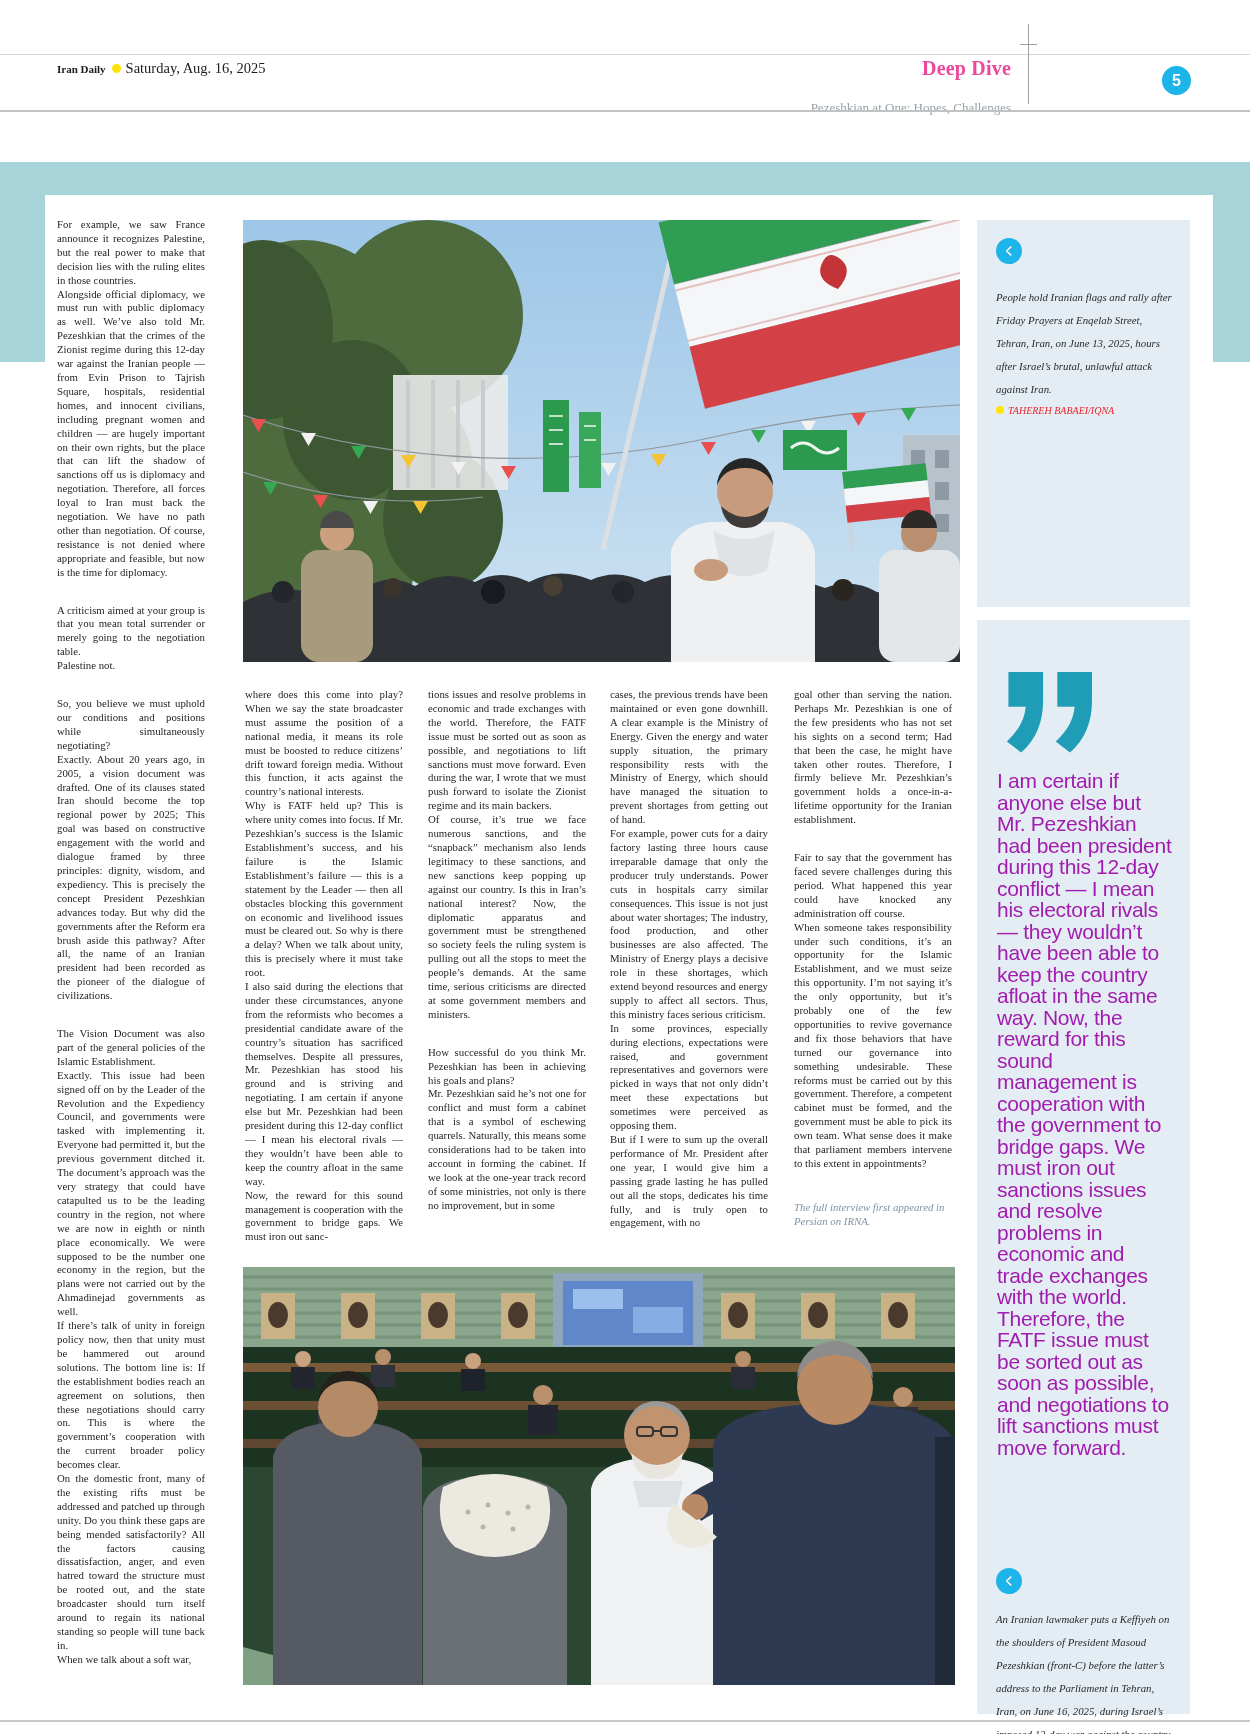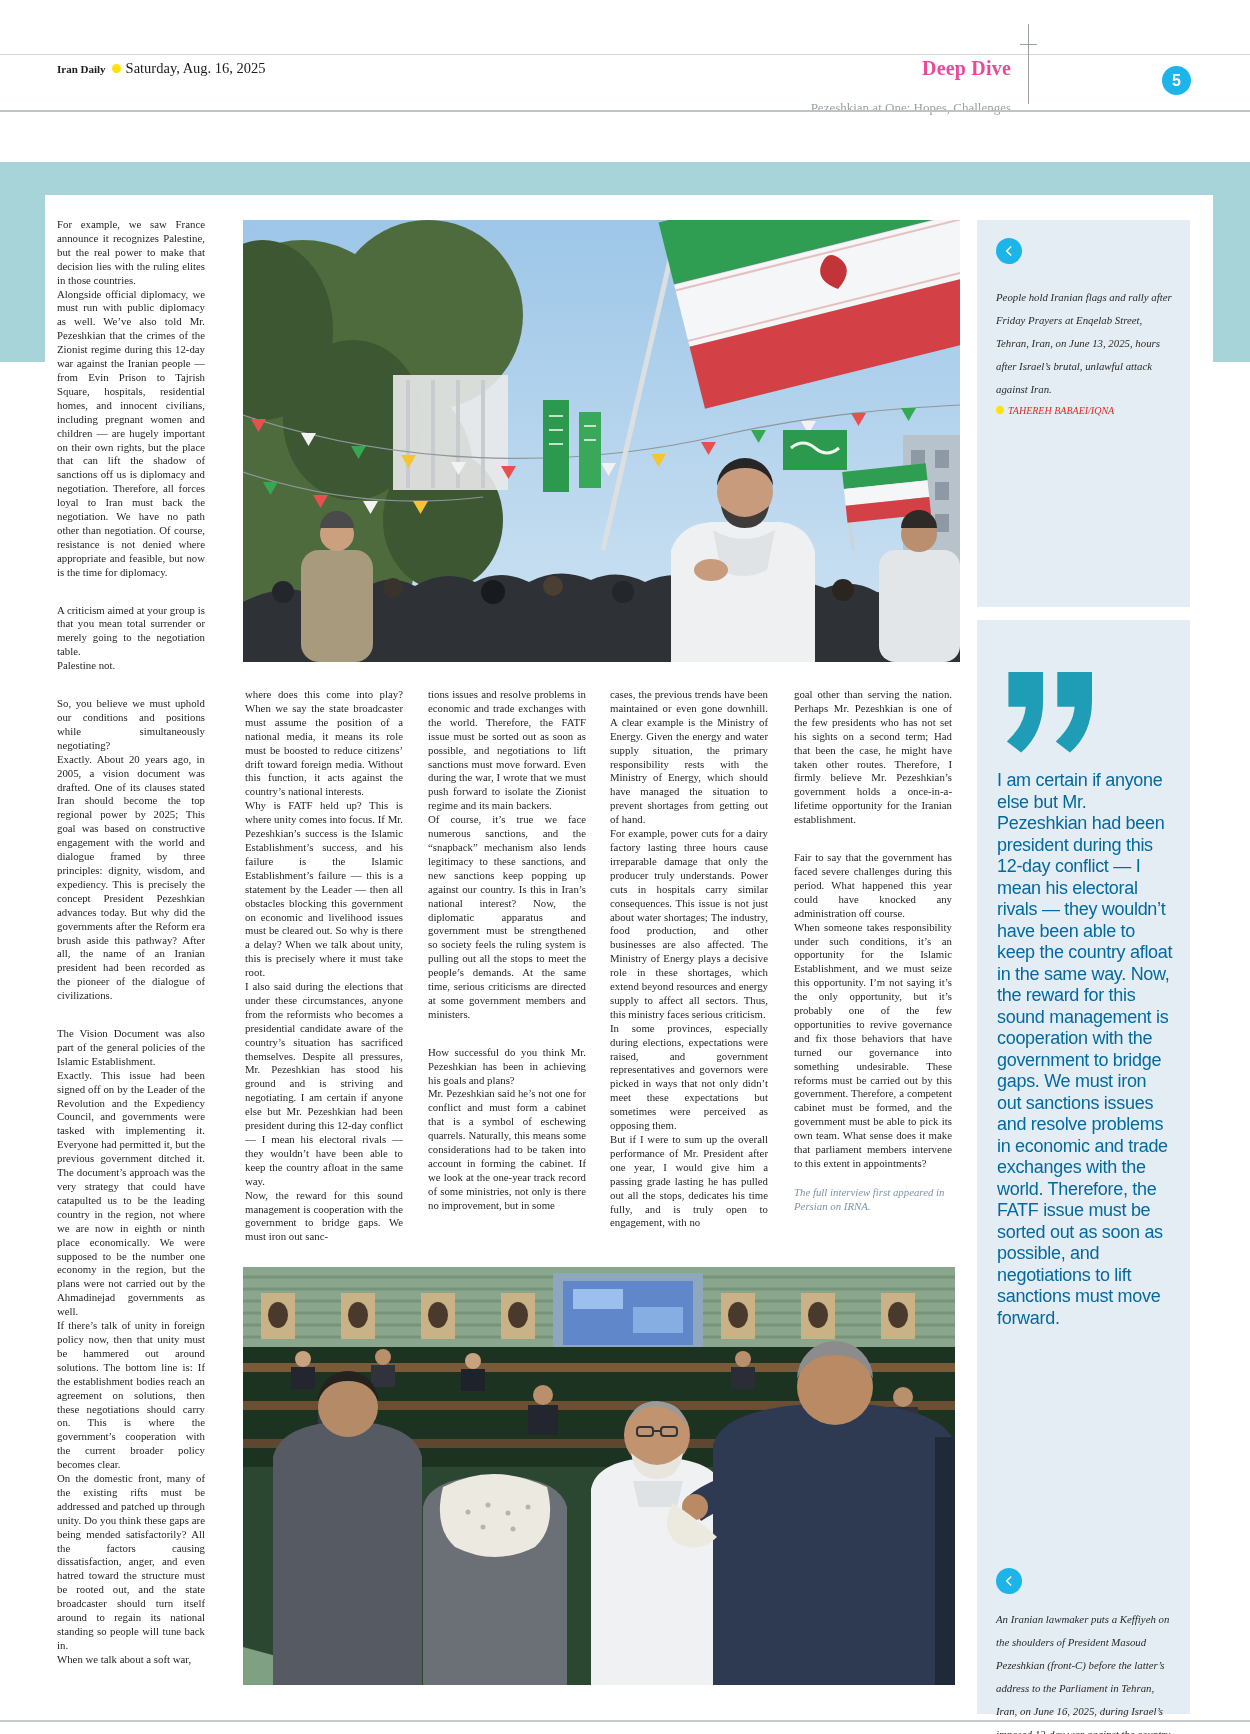--- a/index.html
+++ b/index.html
@@ -22,21 +22,21 @@
   .section-title{font-weight:700;font-size:20px;letter-spacing:.2px;color:#ec4899;}
   .section-sub{font-size:13px;color:#9aa0a3;margin-top:20px;}
   .page-badge{position:absolute;left:1162px;top:66px;width:29px;height:29px;border-radius:50%;
               background:#1db4e9;color:#fff;text-align:center;line-height:29px;
               font-family:"Liberation Sans",sans-serif;font-weight:700;font-size:16px;}
 
   
   .col{position:absolute;text-align:justify;font-size:10.8px;line-height:13.9px;color:#1f1f1f;overflow:hidden;}
   .col p{margin:0;}
   .col p.question{font-weight:400;margin-top:24px;}
-  .col p.note{font-style:italic;color:#7f93a6;margin-top:14px;text-align:left;line-height:14px;}
+  .col p.note{font-style:italic;color:#7f93a6;margin-top:29px;text-align:left;line-height:14px;}
   .col1{left:57px;top:218px;width:148px;height:1465px;}
   .col2{left:245px;top:688px;width:158px;height:566px;}
   .col3{left:428px;top:688px;width:158px;height:566px;}
   .col4{left:610px;top:688px;width:158px;height:566px;}
   .col5{left:794px;top:688px;width:158px;height:566px;}
 
   
   .photo{position:absolute;overflow:hidden;}
   .photo svg{display:block;}
   .photo1{left:243px;top:220px;width:717px;height:442px;}
@@ -47,22 +47,22 @@
   .capbox1{left:977px;top:220px;width:213px;height:387px;}
   .quote-panel{left:977px;top:620px;width:213px;height:1094px;}
   .chev{position:absolute;width:26px;height:26px;border:none;border-radius:50%;
         background:#1db4e9;display:flex;align-items:center;justify-content:center;
         cursor:pointer;padding:0;}
   .caption{font-style:italic;font-size:10.8px;line-height:23px;color:#2a2a2a;margin:0;text-align:left;}
   .credit{font-style:italic;font-size:10px;line-height:14px;color:#e8252b;margin:3px 0 0 0;text-align:left;}
   .credit .ydot{width:8px;height:8px;margin:0 4px 0 0;}
   .qmark{position:absolute;left:26px;top:52px;}
   .qtext{position:absolute;left:20px;top:150px;width:176px;margin:0;
-         font-family:"Liberation Sans",sans-serif;font-size:18px;line-height:21.5px;
-         letter-spacing:-0.3px;color:#0369a1;text-align:left;}
+         font-family:"Liberation Sans",sans-serif;font-size:21px;line-height:21.5px;
+         letter-spacing:-0.3px;color:#a21caf;text-align:left;}
   .cap1wrap{position:absolute;left:19px;top:66px;width:176px;}
   .cap2wrap{position:absolute;left:19px;top:988px;width:178px;}
   .chev1{left:19px;top:18px;}
   .chev2{left:19px;top:948px;}
 </style>
 </head>
 <body>
 
 <div class="page">
 

